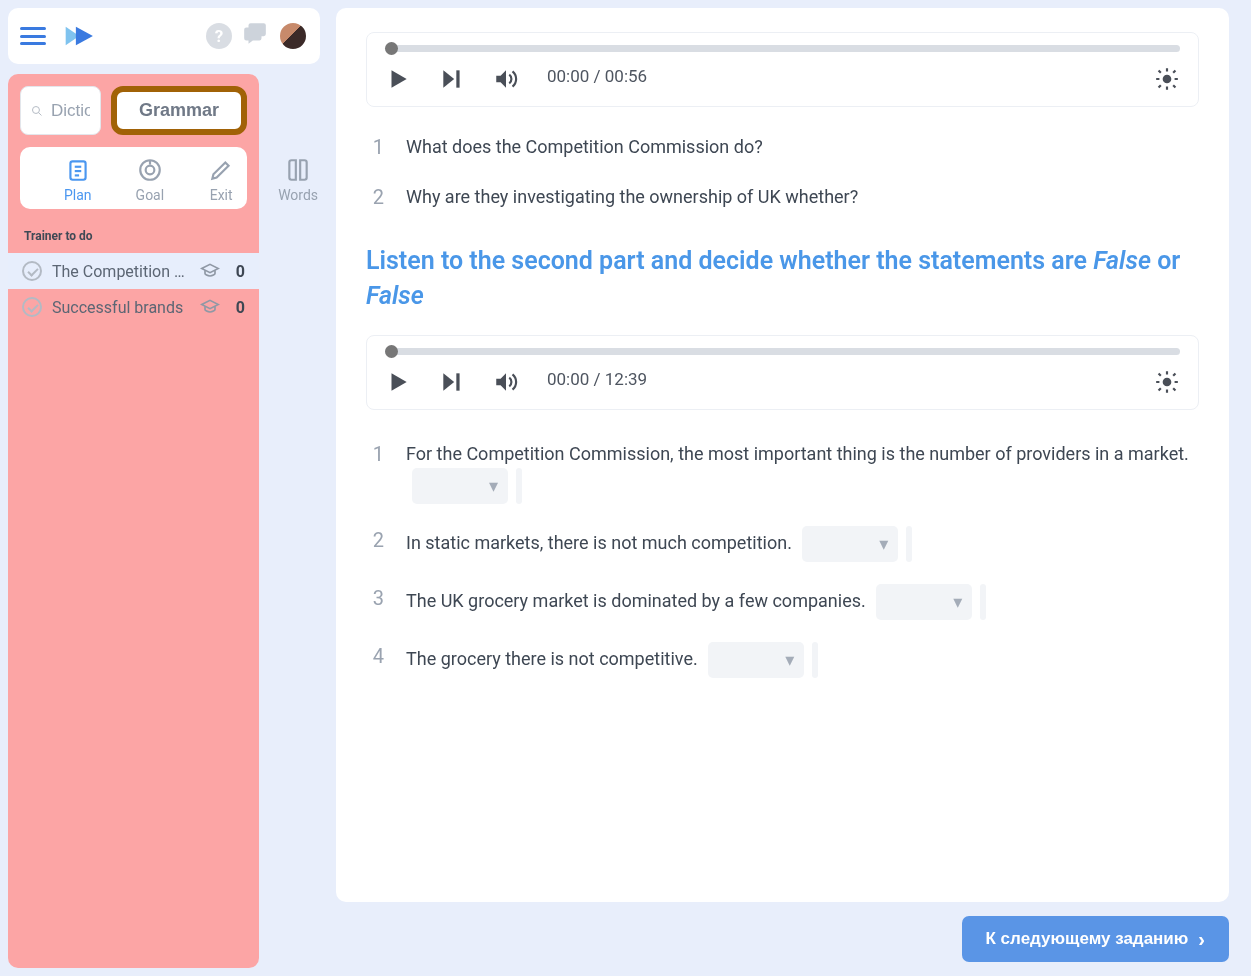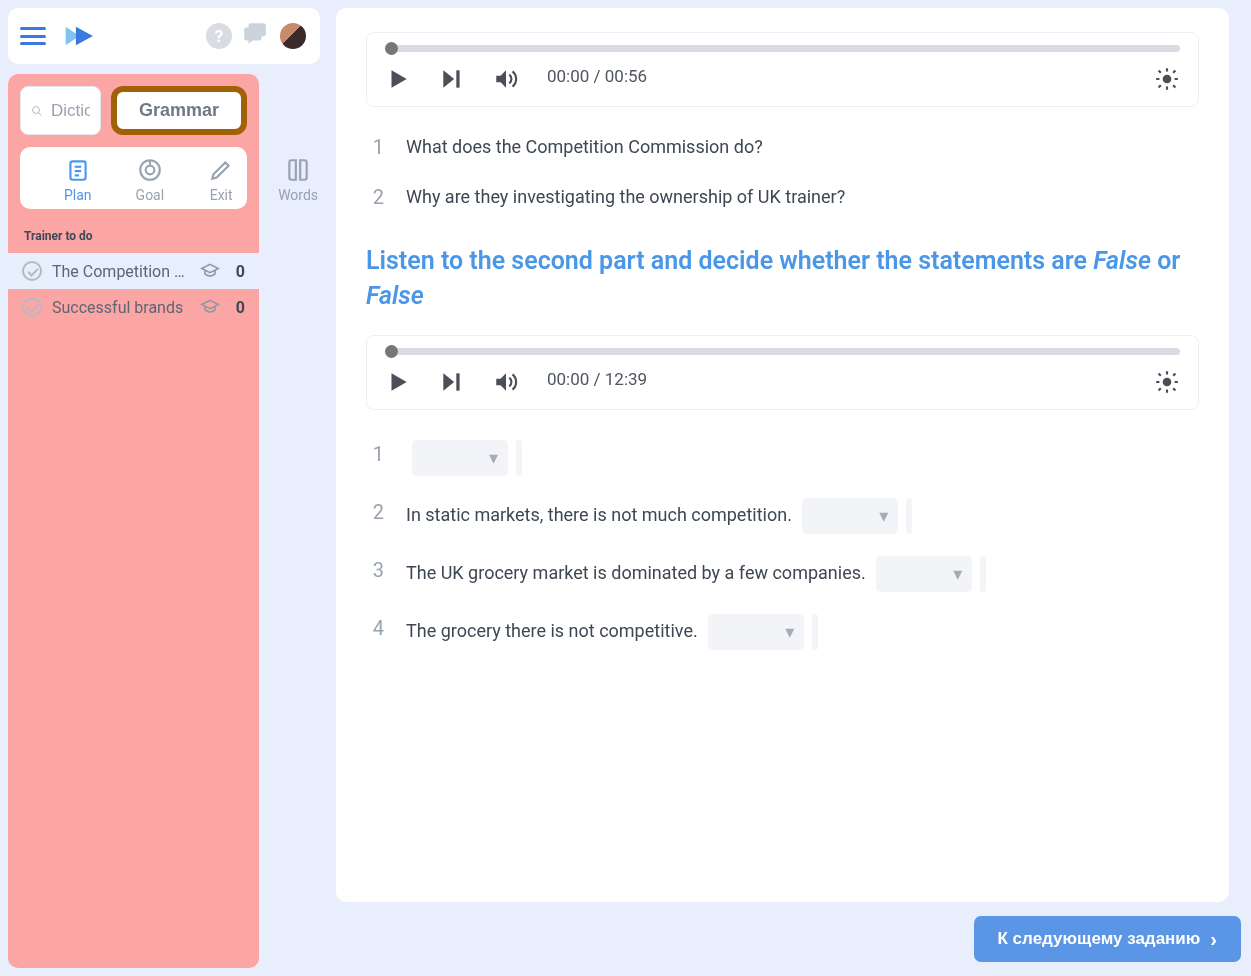--- a/index.html
+++ b/index.html
@@ -167,21 +167,21 @@
   vertical-align: middle;
 }
 .tf-select .caret { margin-left: auto; color: #a4acb8; }
 .tf-after {
   display: inline-block; width: 6px; height: 36px;
   background: #f2f4f7; border-radius: 3px; margin-left: 8px;
   vertical-align: middle;
 }
 .footer {
   position: absolute;
-  bottom: 14px; right: 10px;
+  bottom: 14px; right: 22px;
   display: flex; gap: 14px;
 }
 .btn {
   border: none; border-radius: 7px;
   padding: 13px 24px; font-size: 17px; font-weight: 700;
   cursor: pointer; display: flex; align-items: center; gap: 10px;
 }
 .btn-primary { background: #5a95e6; color: #fff; }
 .btn-secondary { background: #94a0af; color: #fff; }
 .chev { font-size: 20px; line-height: 1; }
@@ -313,21 +313,21 @@
     </div>
   </div>
 
   <div class="q-list">
     <div class="q-row">
       <span class="q-num">1</span>
       <span class="q-text">What does the Competition Commission do?</span>
     </div>
     <div class="q-row">
       <span class="q-num">2</span>
-      <span class="q-text">Why are they investigating the ownership of UK trainer?</span>
+      <span class="q-text">Why are they investigating the ownership of UK whether?</span>
     </div>
   </div>
 
   <div class="instruction">
     <span>Listen to the second part and decide whether the statements are </span><em>False</em><span> or </span><em>False</em>
   </div>
 
   <div class="audio-player">
     <div class="audio-progress"></div>
     <div class="audio-controls">
@@ -356,20 +356,21 @@
             <path d="M12 2v3M12 19v3M4.2 4.2l2.1 2.1M17.7 17.7l2.1 2.1M2 12h3M19 12h3M4.2 19.8l2.1-2.1M17.7 6.3l2.1-2.1"></path>
           </svg>
         </span>
     </div>
   </div>
 
   <div class="q-list" style="margin-top:30px">
     <div class="q-row">
       <span class="q-num">1</span>
       <span class="q-text">
+        <span>For the Competition Commission, the most important thing is the number of providers in a market.</span>
         <span class="tf-select">
             <span class="caret">▾</span>
           </span><span class="tf-after"></span>
       </span>
     </div>
     <div class="q-row">
       <span class="q-num">2</span>
       <span class="q-text">
         <span>In static markets, there is not much competition.</span>
         <span class="tf-select">

